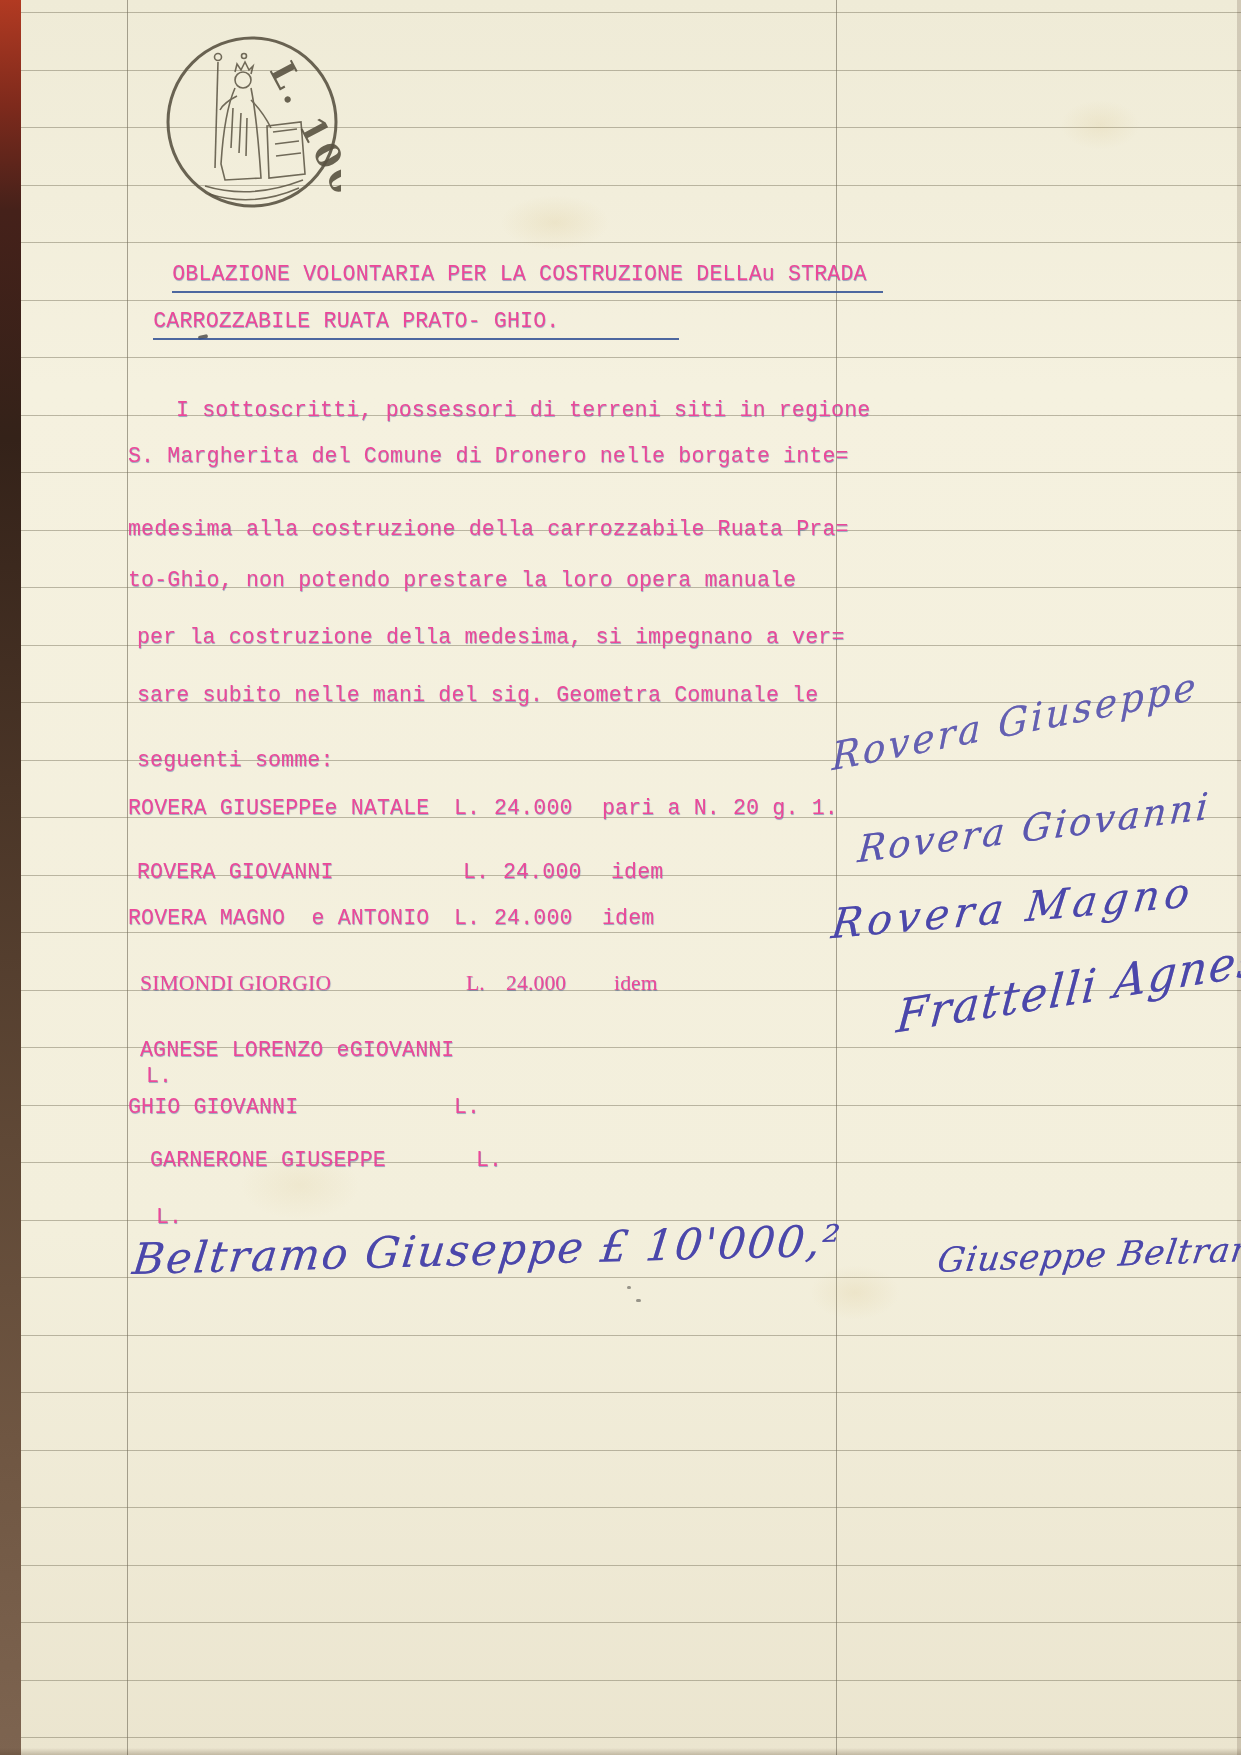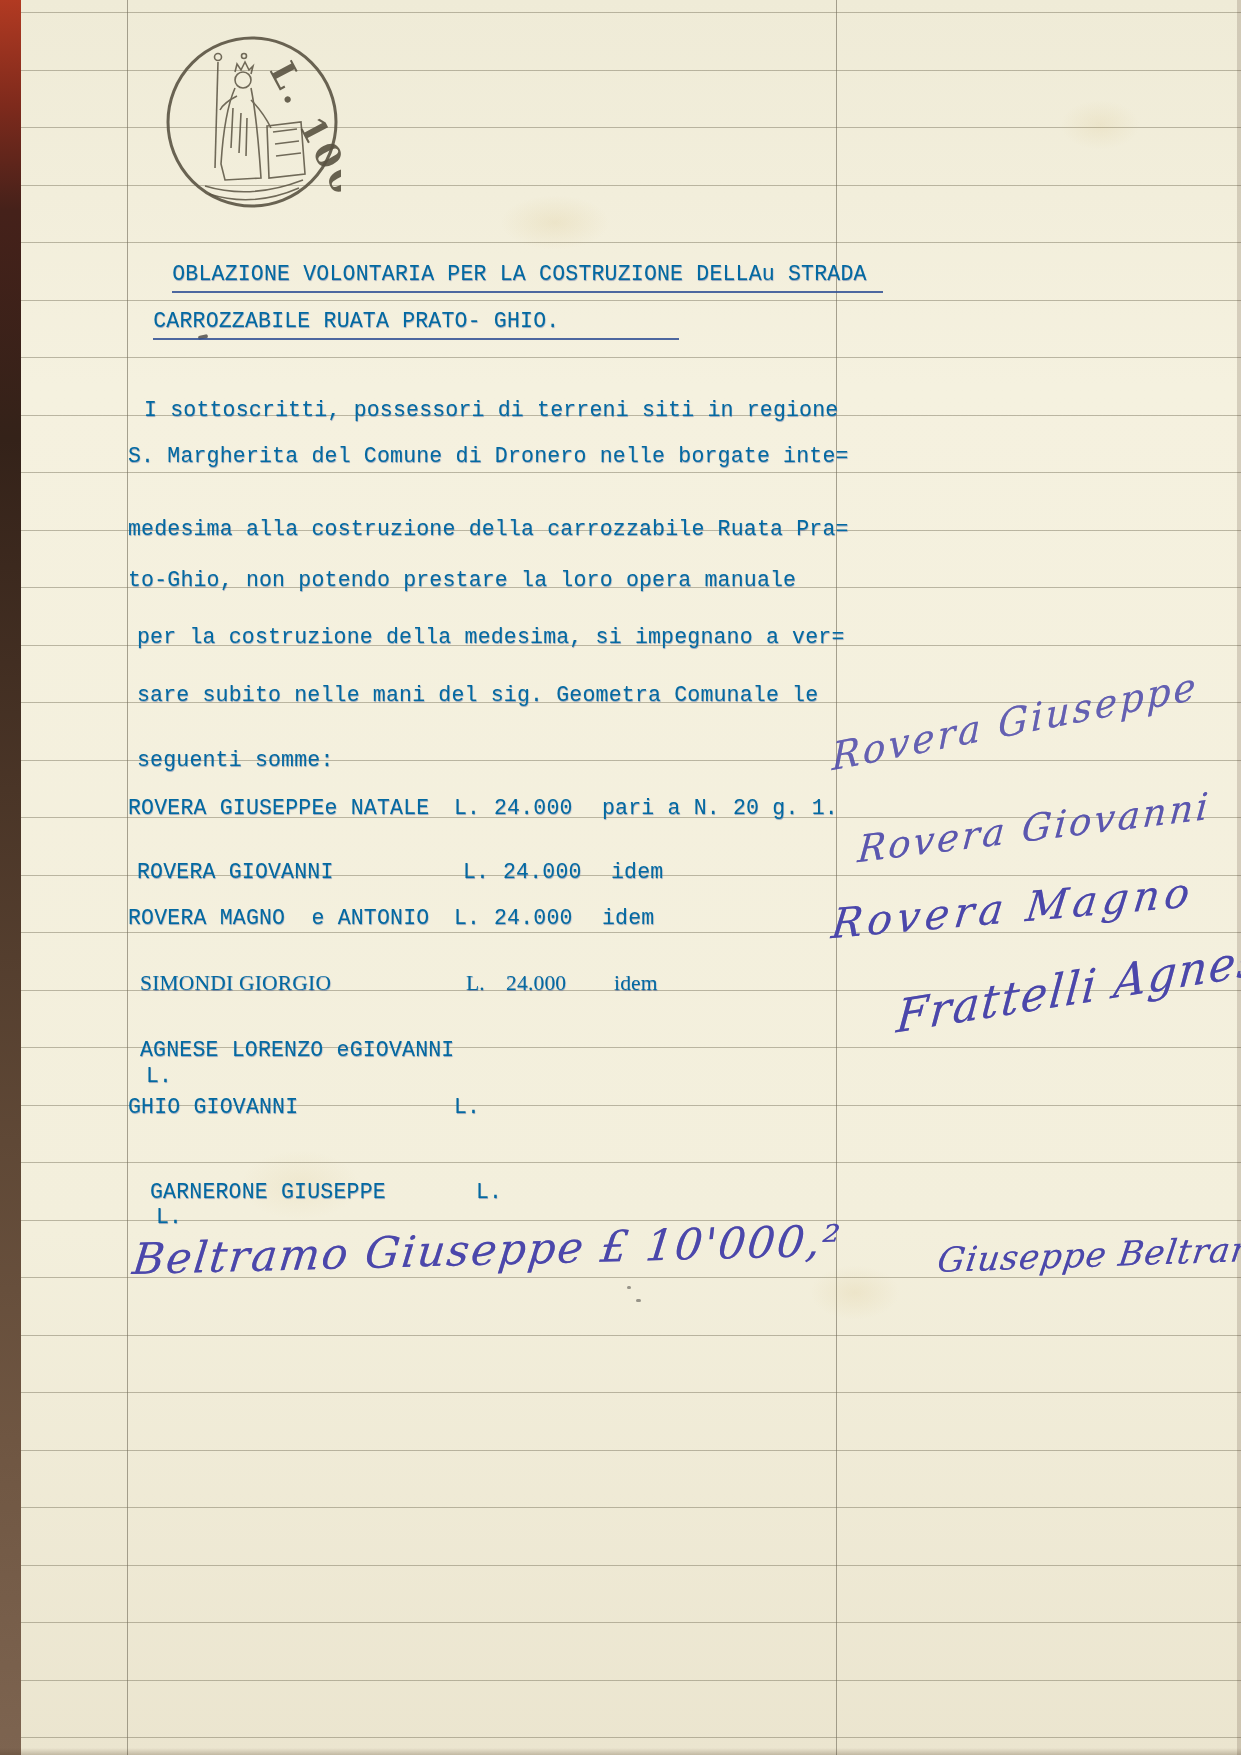--- a/index.html
+++ b/index.html
@@ -21,21 +21,21 @@
   
   .edge-left{
     position:absolute;left:0;top:0;bottom:0;width:21px;
     background:linear-gradient(180deg,#b23a22 0%,#7e2a1c 6%,#45211a 12%,#342219 25%,
       #4a3527 45%,#5f4836 65%,#6f5642 82%,#7d6450 100%);
   }
   .edge-right{position:absolute;right:0;top:0;bottom:0;width:4px;background:rgba(70,50,35,0.18);}
   .edge-bottom{position:absolute;left:0;right:0;bottom:0;height:7px;background:linear-gradient(180deg,rgba(70,50,30,0) 0%,rgba(70,50,30,0.25) 100%);}
   
   .t{
-    position:absolute;color:#0369a1;font-size:21.5px;letter-spacing:0.2px;white-space:pre;
+    position:absolute;color:#ec4899;font-size:21.5px;letter-spacing:0.2px;white-space:pre;
     text-shadow:0.5px 0.5px 0.7px rgba(46,80,150,0.45);line-height:1.2;
   }
   .u{border-bottom:2.6px solid rgba(47,79,148,0.85);padding-bottom:5px;padding-right:16px;}
   .crow{display:flex;align-items:flex-start;}
   .crow .name{min-width:320px;}
   .crow .cur{width:40px;margin-left:6px;}
   .crow .amt{width:108px;}
   
   .hand{
     position:absolute;font-family:"DejaVu Serif",serif;font-style:italic;color:#4b47ab;
@@ -90,21 +90,21 @@
   </svg>
 </div>
 
 <div class="t" style="left:146px;top:236px;">
   <span class="u">OBLAZIONE VOLONTARIA PER LA COSTRUZIONE DELLAu STRADA</span>
 </div>
 <div class="t" style="left:127px;top:283px;">
   <span class="u" style="padding-right:120px;">CARROZZABILE RUATA PRATO- GHIO.</span>
 </div>
 
-<div class="t" style="left:144px;top:398px;">I sottoscritti, possessori di terreni siti in regione</div>
+<div class="t" style="left:176px;top:398px;">I sottoscritti, possessori di terreni siti in regione</div>
 <div class="t" style="left:128px;top:444px;">S. Margherita del Comune di Dronero nelle borgate inte=</div>
 <div class="t" style="left:128px;top:517px;">medesima alla costruzione della carrozzabile Ruata Pra=</div>
 <div class="t" style="left:128px;top:568px;">to-Ghio, non potendo prestare la loro opera manuale</div>
 <div class="t" style="left:137px;top:625px;">per la costruzione della medesima, si impegnano a ver=</div>
 <div class="t" style="left:137px;top:683px;">sare subito nelle mani del sig. Geometra Comunale le</div>
 <div class="t" style="left:137px;top:748px;">seguenti somme:</div>
 
 <div class="t crow" style="left:128px;top:796px;right:30px;">
   <span class="name">ROVERA GIUSEPPEe NATALE</span>
   <span class="cur">L.</span>
@@ -134,21 +134,21 @@
   <span class="cur">L.</span>
   <span class="amt"></span>
   <span class="note"></span>
 </div>
 <div class="t crow" style="left:128px;top:1095px;right:30px;">
   <span class="name">GHIO GIOVANNI</span>
   <span class="cur">L.</span>
   <span class="amt"></span>
   <span class="note"></span>
 </div>
-<div class="t crow" style="left:150px;top:1148px;right:30px;margin-top:32px;">
+<div class="t crow" style="left:150px;top:1148px;right:30px;">
   <span class="name">GARNERONE GIUSEPPE</span>
   <span class="cur">L.</span>
   <span class="amt"></span>
   <span class="note"></span>
 </div>
 <div class="t crow" style="left:150px;top:1205px;right:30px;">
   <span class="cur">L.</span>
   <span class="amt"></span>
   <span class="note"></span>
 </div>

